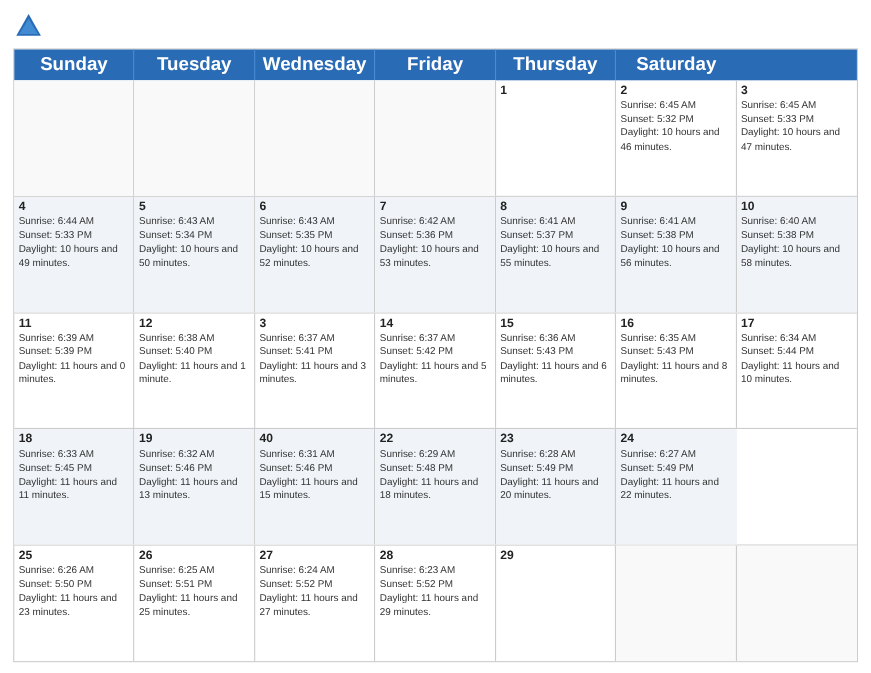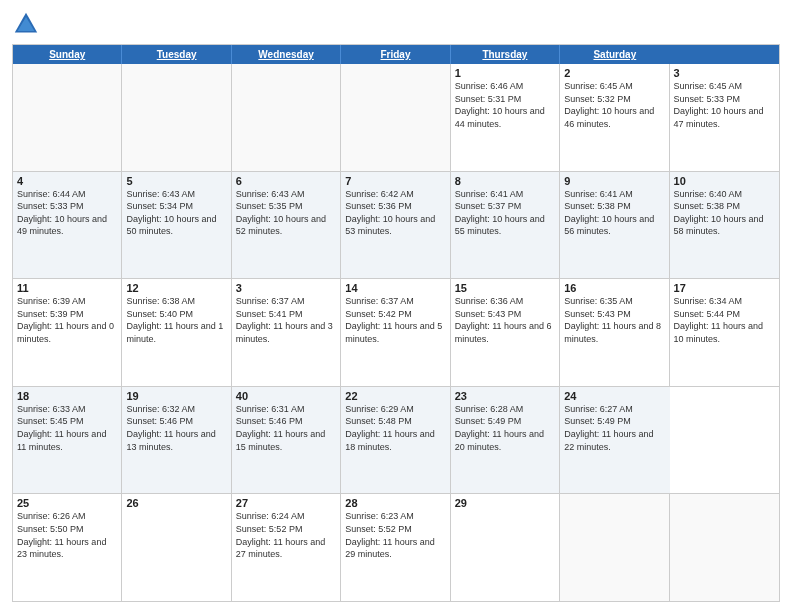--- a/index.html
+++ b/index.html
@@ -57,26 +57,25 @@
       flex-direction: column;
       border: 1px solid #ccc;
     }
     .cal-header {
       display: grid;
       grid-template-columns: repeat(7, 1fr);
       background: #2a6bb5;
     }
     .cal-header-cell {
       color: #fff;
-      font-size: 10px;
+      font-size: 17px;
       font-weight: bold;
       padding: 4px 5px;
       text-align: center;
       border-right: 1px solid #4a8bd5;
-      text-decoration: underline;
     }
     .cal-header-cell:last-child { border-right: none; }
     .cal-body {
       flex: 1;
       display: flex;
       flex-direction: column;
     }
     .cal-row {
       display: grid;
       grid-template-columns: repeat(7, 1fr);
@@ -139,21 +138,20 @@
         <div class="cal-header-cell">Saturday</div>
       </div>
     <div class="cal-body">
     <div class="cal-row">
           <div class="cal-cell empty"></div>
           <div class="cal-cell empty"></div>
           <div class="cal-cell empty"></div>
           <div class="cal-cell empty"></div>
           <div class="cal-cell">
             <span class="day-num">1</span>
-            <div class="sun-info">Sunrise: 6:46 AM<br>Sunset: 5:31 PM<br>Daylight: 10 hours and 44 minutes.</div>
           </div>
           <div class="cal-cell">
             <span class="day-num">2</span>
             <div class="sun-info">Sunrise: 6:45 AM<br>Sunset: 5:32 PM<br>Daylight: 10 hours and 46 minutes.</div>
           </div>
           <div class="cal-cell">
             <span class="day-num">3</span>
             <div class="sun-info">Sunrise: 6:45 AM<br>Sunset: 5:33 PM<br>Daylight: 10 hours and 47 minutes.</div>
           </div>
         </div>
@@ -243,20 +241,21 @@
             <div class="sun-info">Sunrise: 6:27 AM<br>Sunset: 5:49 PM<br>Daylight: 11 hours and 22 minutes.</div>
           </div>
         </div>
         <div class="cal-row">
           <div class="cal-cell">
             <span class="day-num">25</span>
             <div class="sun-info">Sunrise: 6:26 AM<br>Sunset: 5:50 PM<br>Daylight: 11 hours and 23 minutes.</div>
           </div>
           <div class="cal-cell">
             <span class="day-num">26</span>
+            <div class="sun-info">Sunrise: 6:25 AM<br>Sunset: 5:51 PM<br>Daylight: 11 hours and 25 minutes.</div>
           </div>
           <div class="cal-cell">
             <span class="day-num">27</span>
             <div class="sun-info">Sunrise: 6:24 AM<br>Sunset: 5:52 PM<br>Daylight: 11 hours and 27 minutes.</div>
           </div>
           <div class="cal-cell">
             <span class="day-num">28</span>
             <div class="sun-info">Sunrise: 6:23 AM<br>Sunset: 5:52 PM<br>Daylight: 11 hours and 29 minutes.</div>
           </div>
           <div class="cal-cell">

